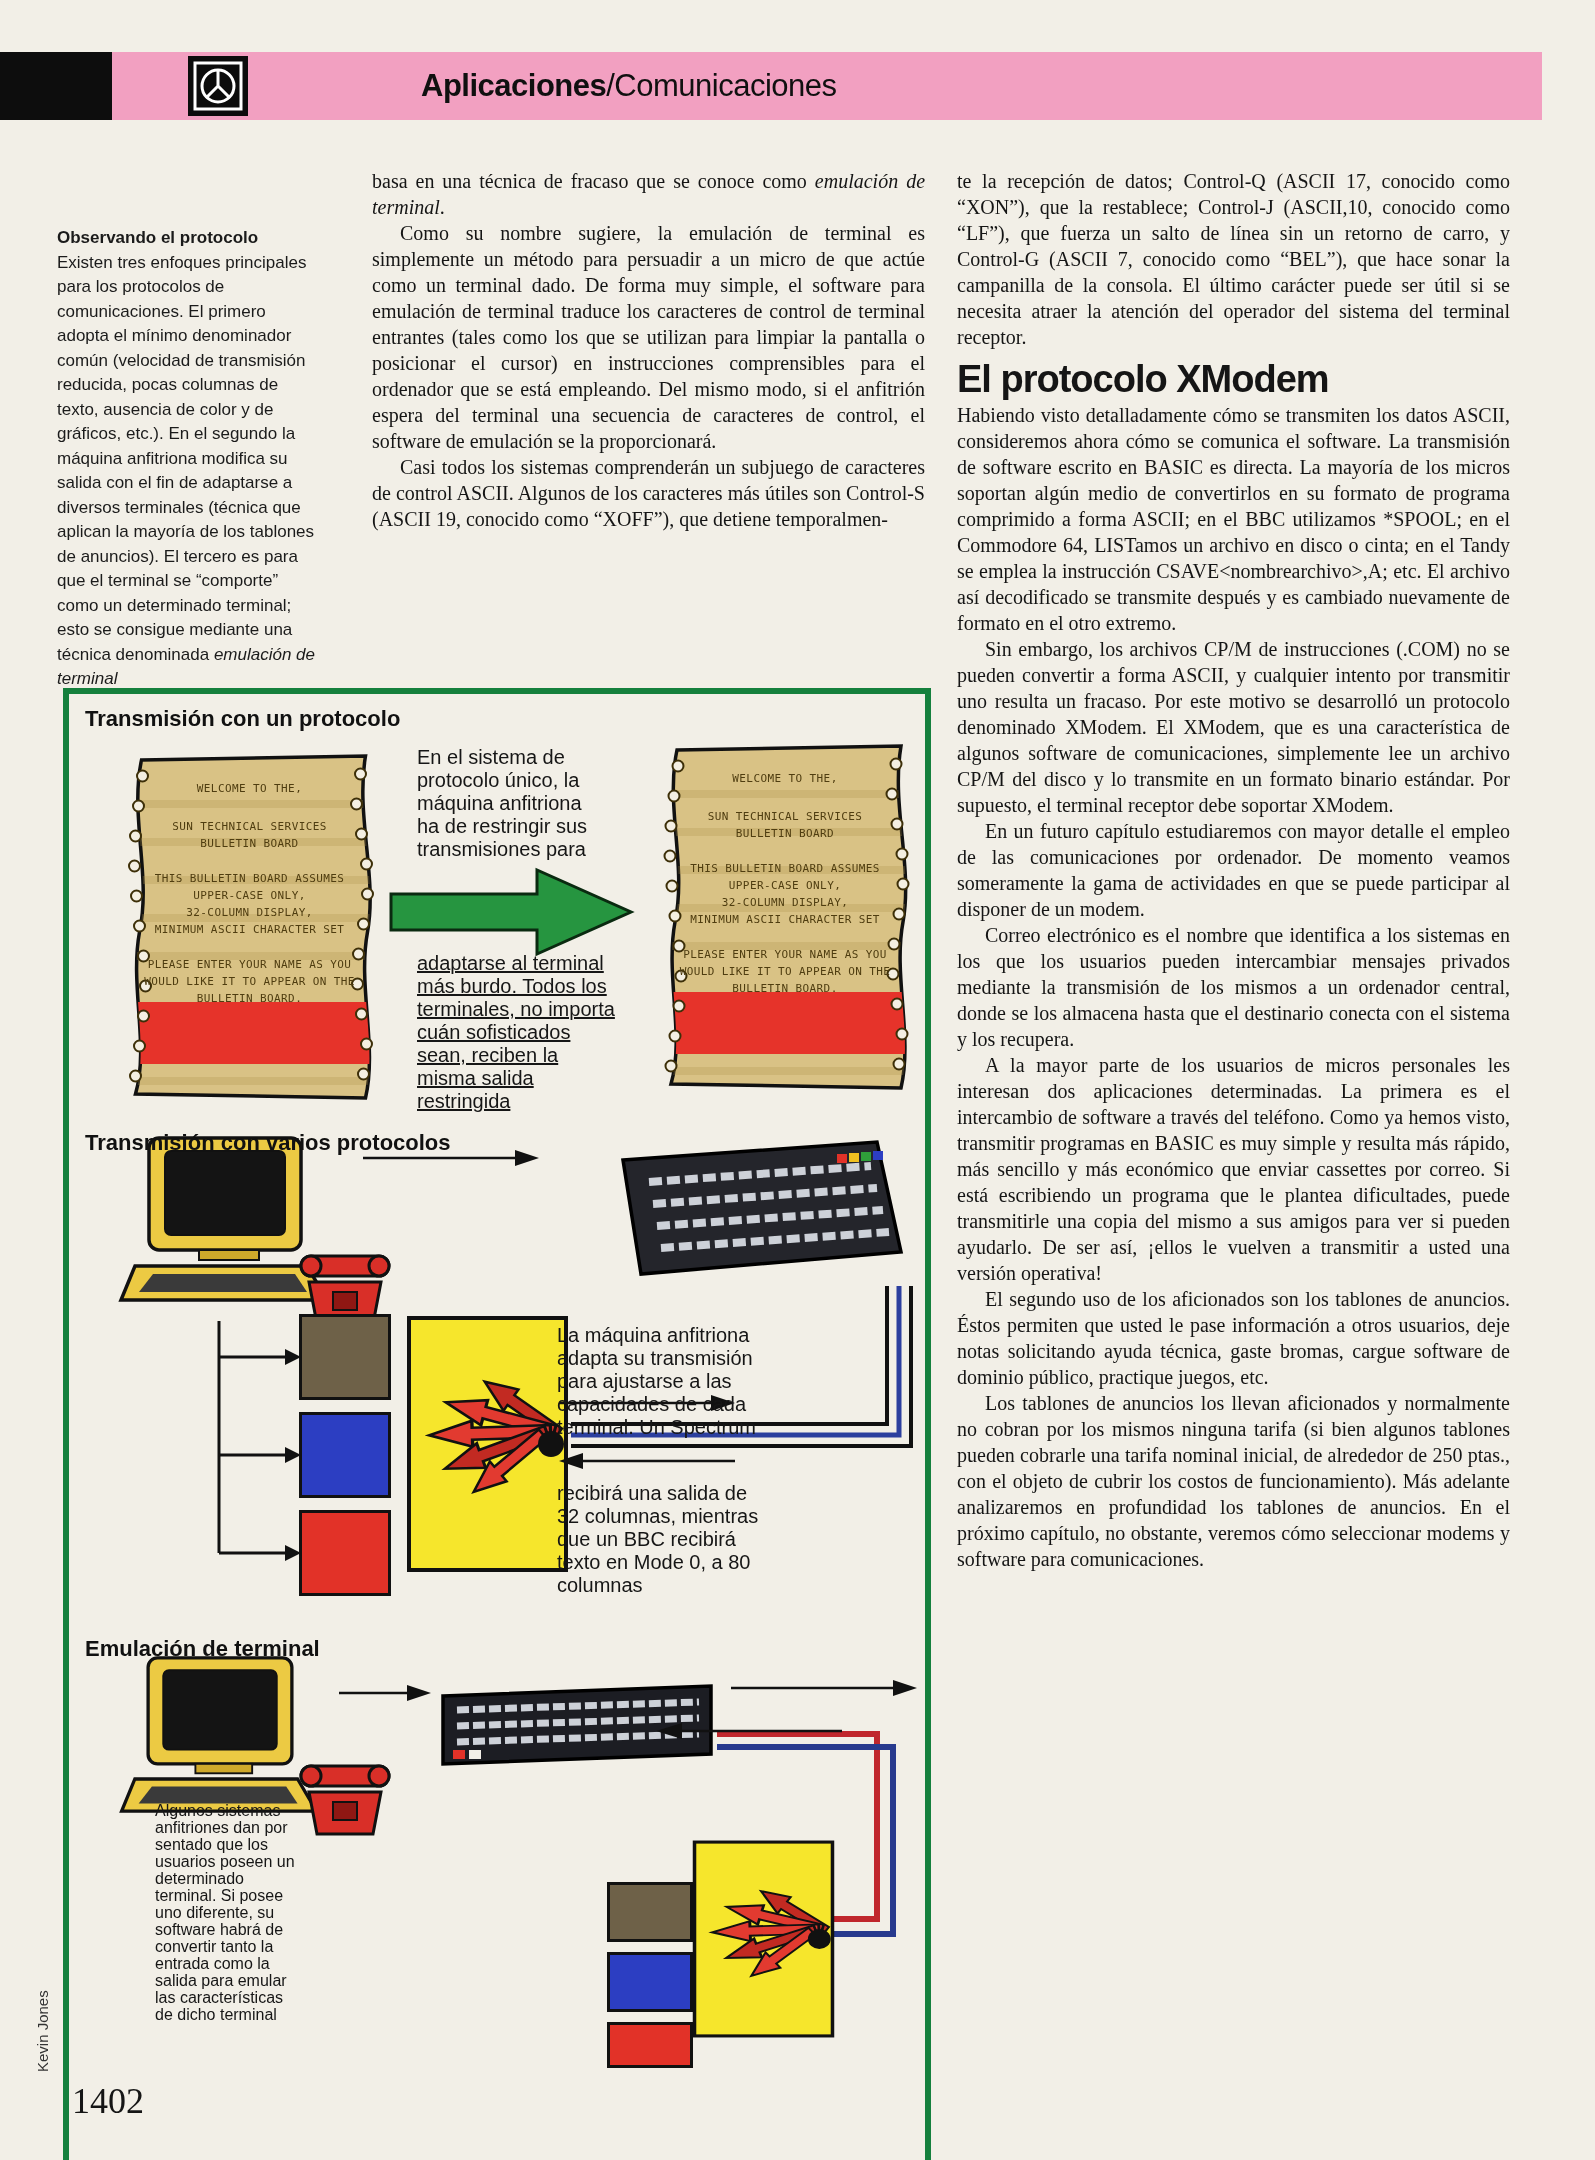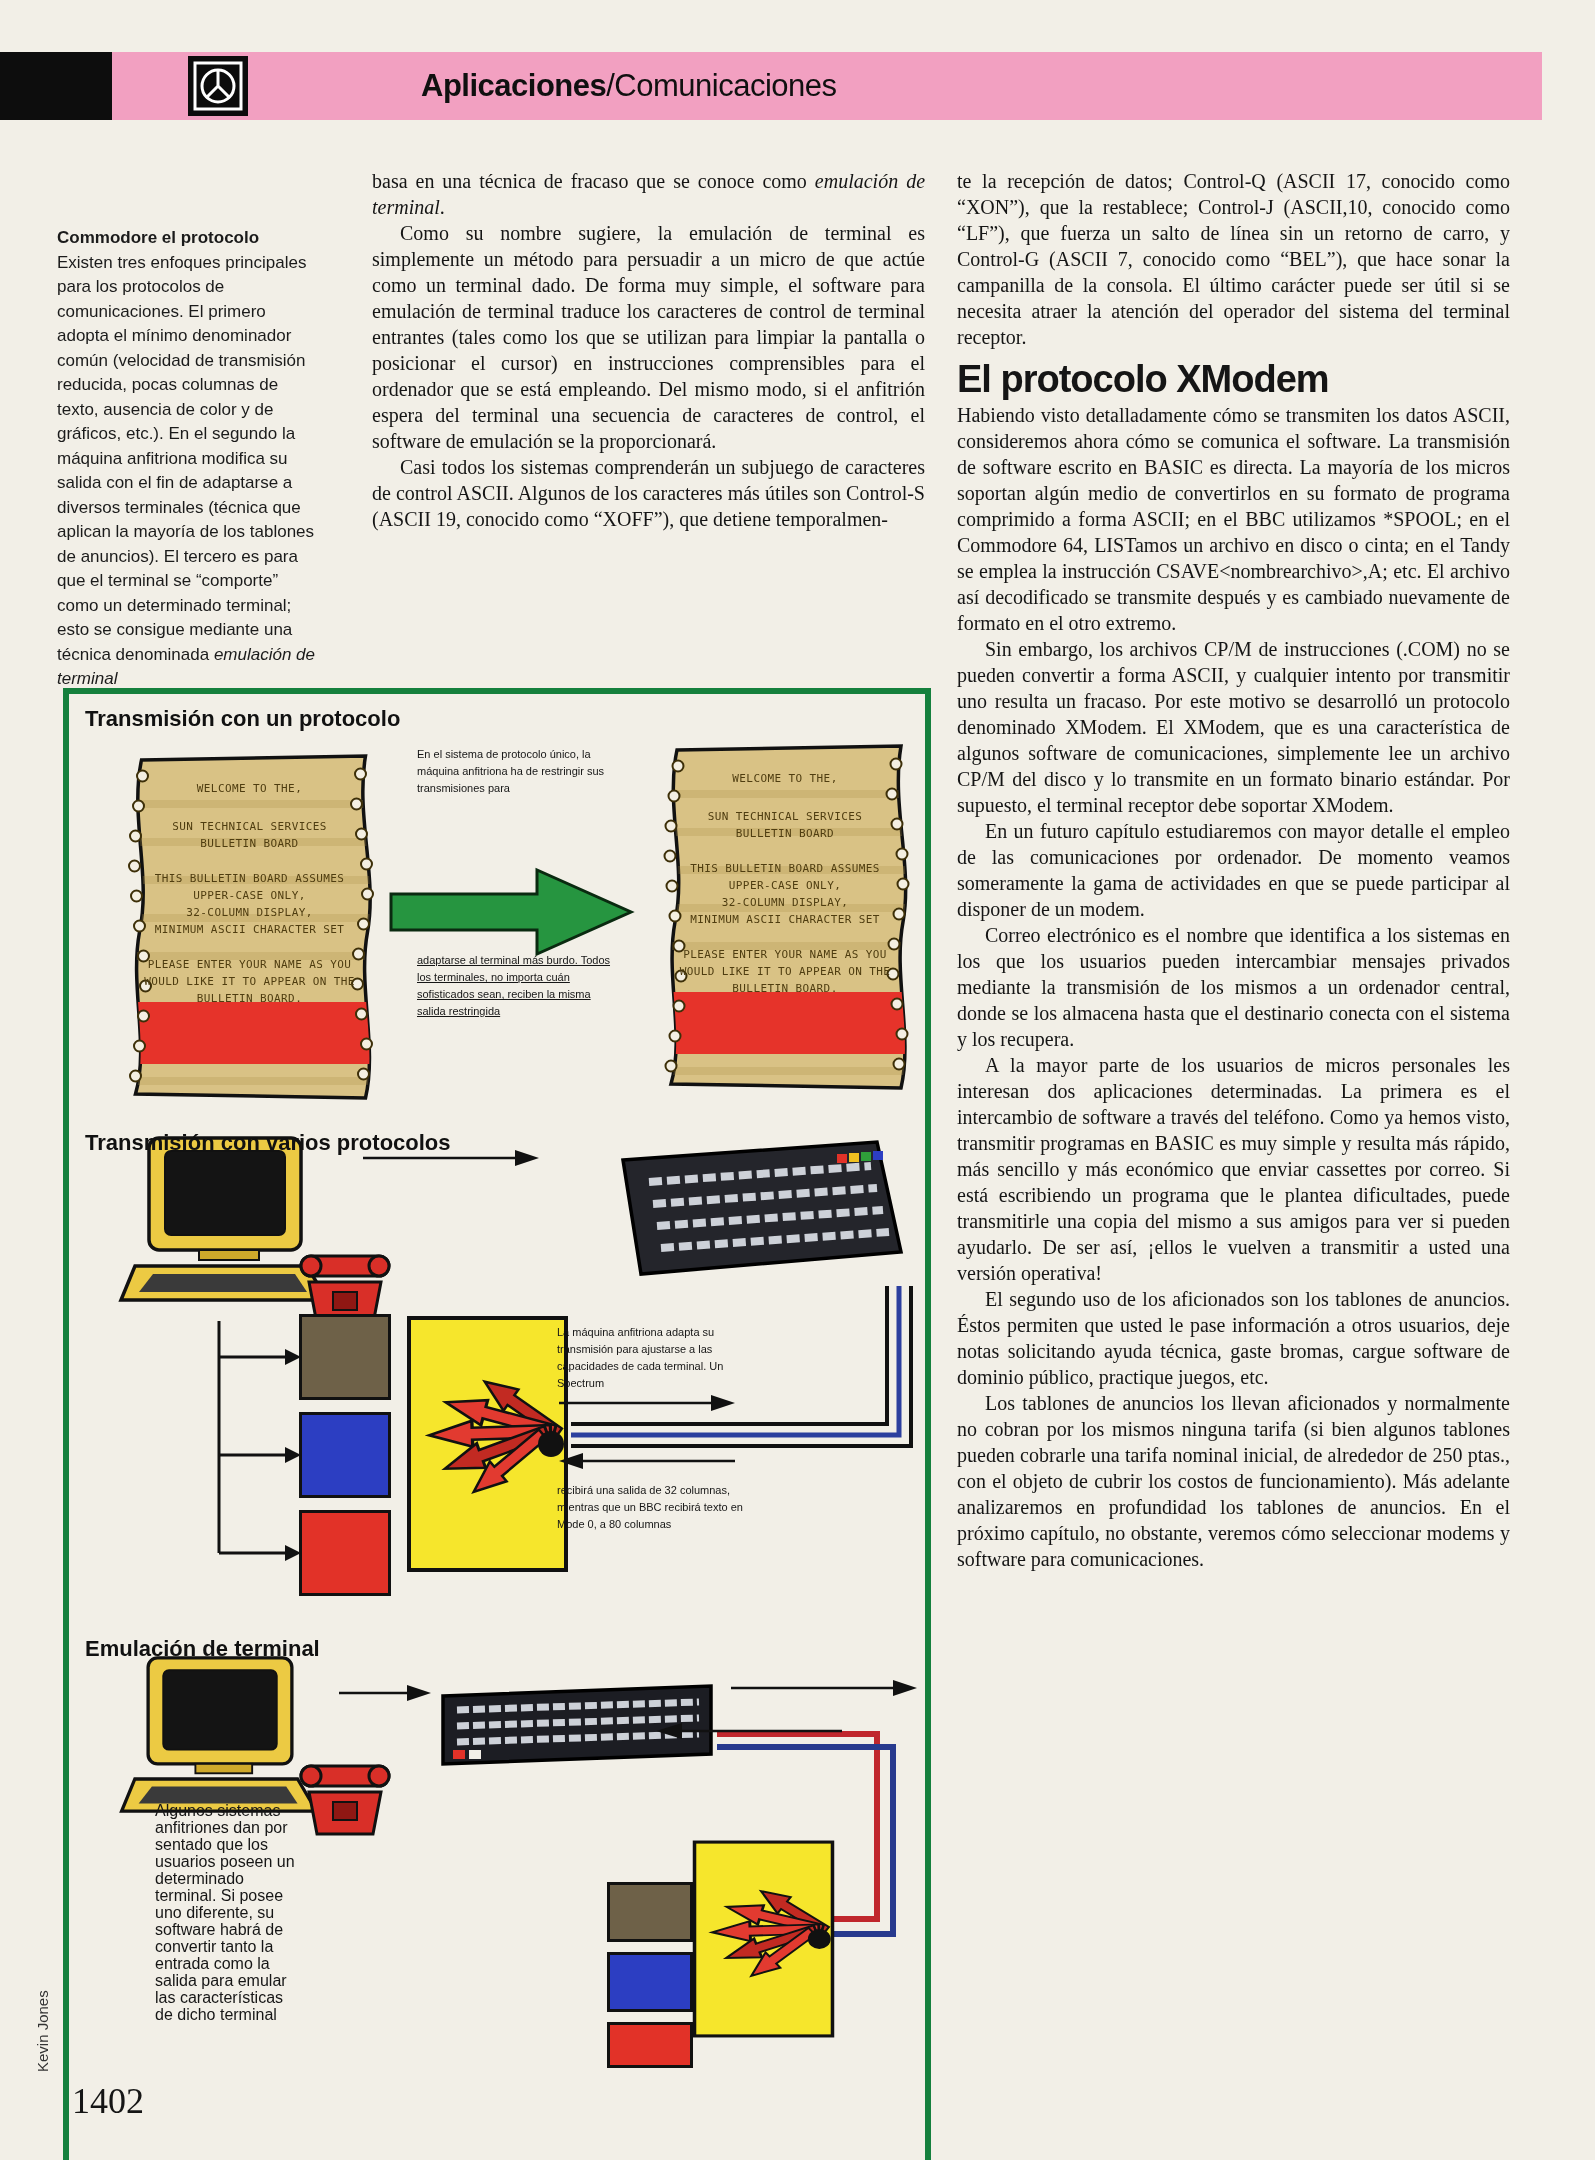--- a/index.html
+++ b/index.html
@@ -28,22 +28,22 @@
   .col1{left:372px;}
   .col2{left:957px;}
   .xmodem{font-family:"Liberation Sans",sans-serif;font-weight:bold;font-size:38px;
           letter-spacing:-1px;margin:16px 0 10px 0;text-align:left;}
 
   
   .panel{position:absolute;left:63px;top:688px;width:868px;height:1499px;
          border:6px solid #15803d;box-sizing:border-box;background:#f2efe7;}
   .panel-title{position:absolute;font-family:"Liberation Sans",sans-serif;font-weight:bold;
                font-size:22px;color:#111;z-index:4;}
-  .caption{position:absolute;font-family:"Liberation Sans",sans-serif;font-size:11px;
-           line-height:17px;color:#161616;z-index:4;}
+  .caption{position:absolute;font-family:"Liberation Sans",sans-serif;font-size:20px;
+           line-height:23px;color:#161616;z-index:4;}
   .abs{position:absolute;}
   .z2{z-index:2;} .z3{z-index:3;}
   .cbox{position:absolute;border:3px solid #111;box-sizing:border-box;z-index:3;}
   .olive{background:#6e6148;} .bluebox{background:#2c3ec2;} .redbox{background:#e23228;}
   .paper-text text{font-family:"DejaVu Sans Mono",monospace;font-size:11px;fill:#4f3d10;letter-spacing:.4px;}
   .connectors{position:absolute;left:0;top:0;z-index:1;}
 
   
   .pageno{position:absolute;left:72px;top:2080px;font-weight:normal;font-size:36px;font-family:"Liberation Serif",serif;}
   .credit{position:absolute;left:34px;top:2072px;transform:rotate(-90deg);transform-origin:0 0;
@@ -62,21 +62,21 @@
       <circle cx="30" cy="30" r="16" fill="none" stroke="#fff" stroke-width="3"></circle>
       <path d="M30,14 L30,30 M30,30 L18,42 M30,30 L42,42" stroke="#fff" stroke-width="3" fill="none"></path>
     </svg>
   </div>
   <div class="hdr-title">
     <span class="b">Aplicaciones</span>
       <span>/Comunicaciones</span>
   </div>
 
   <div class="sidebar">
-    <div class="title">Commodore el protocolo</div>
+    <div class="title">Observando el protocolo</div>
     <span>Existen tres enfoques principales para los protocolos de comunicaciones. El primero adopta el mínimo denominador común (velocidad de transmisión reducida, pocas columnas de texto, ausencia de color y de gráficos, etc.). En el segundo la máquina anfitriona modifica su salida con el fin de adaptarse a diversos terminales (técnica que aplican la mayoría de los tablones de anuncios). El tercero es para que el terminal se “comporte” como un determinado terminal; esto se consigue mediante una técnica denominada </span><span class="it">emulación de terminal</span>
   </div>
 
   <div class="col col1">
     <p><span>basa en una técnica de fracaso que se conoce como </span><span class="it">emulación de terminal</span><span>.</span></p>
     <p class="ind">Como su nombre sugiere, la emulación de terminal es simplemente un método para persuadir a un micro de que actúe como un terminal dado. De forma muy simple, el software para emulación de terminal traduce los caracteres de control de terminal entrantes (tales como los que se utilizan para limpiar la pantalla o posicionar el cursor) en instrucciones comprensibles para el ordenador que se está empleando. Del mismo modo, si el anfitrión espera del terminal una secuencia de caracteres de control, el software de emulación se la proporcionará.</p>
     <p class="ind">Casi todos los sistemas comprenderán un subjuego de caracteres de control ASCII. Algunos de los caracteres más útiles son Control-S (ASCII 19, conocido como “XOFF”), que detiene temporalmen-</p>
   </div>
 
   <div class="col col2">

